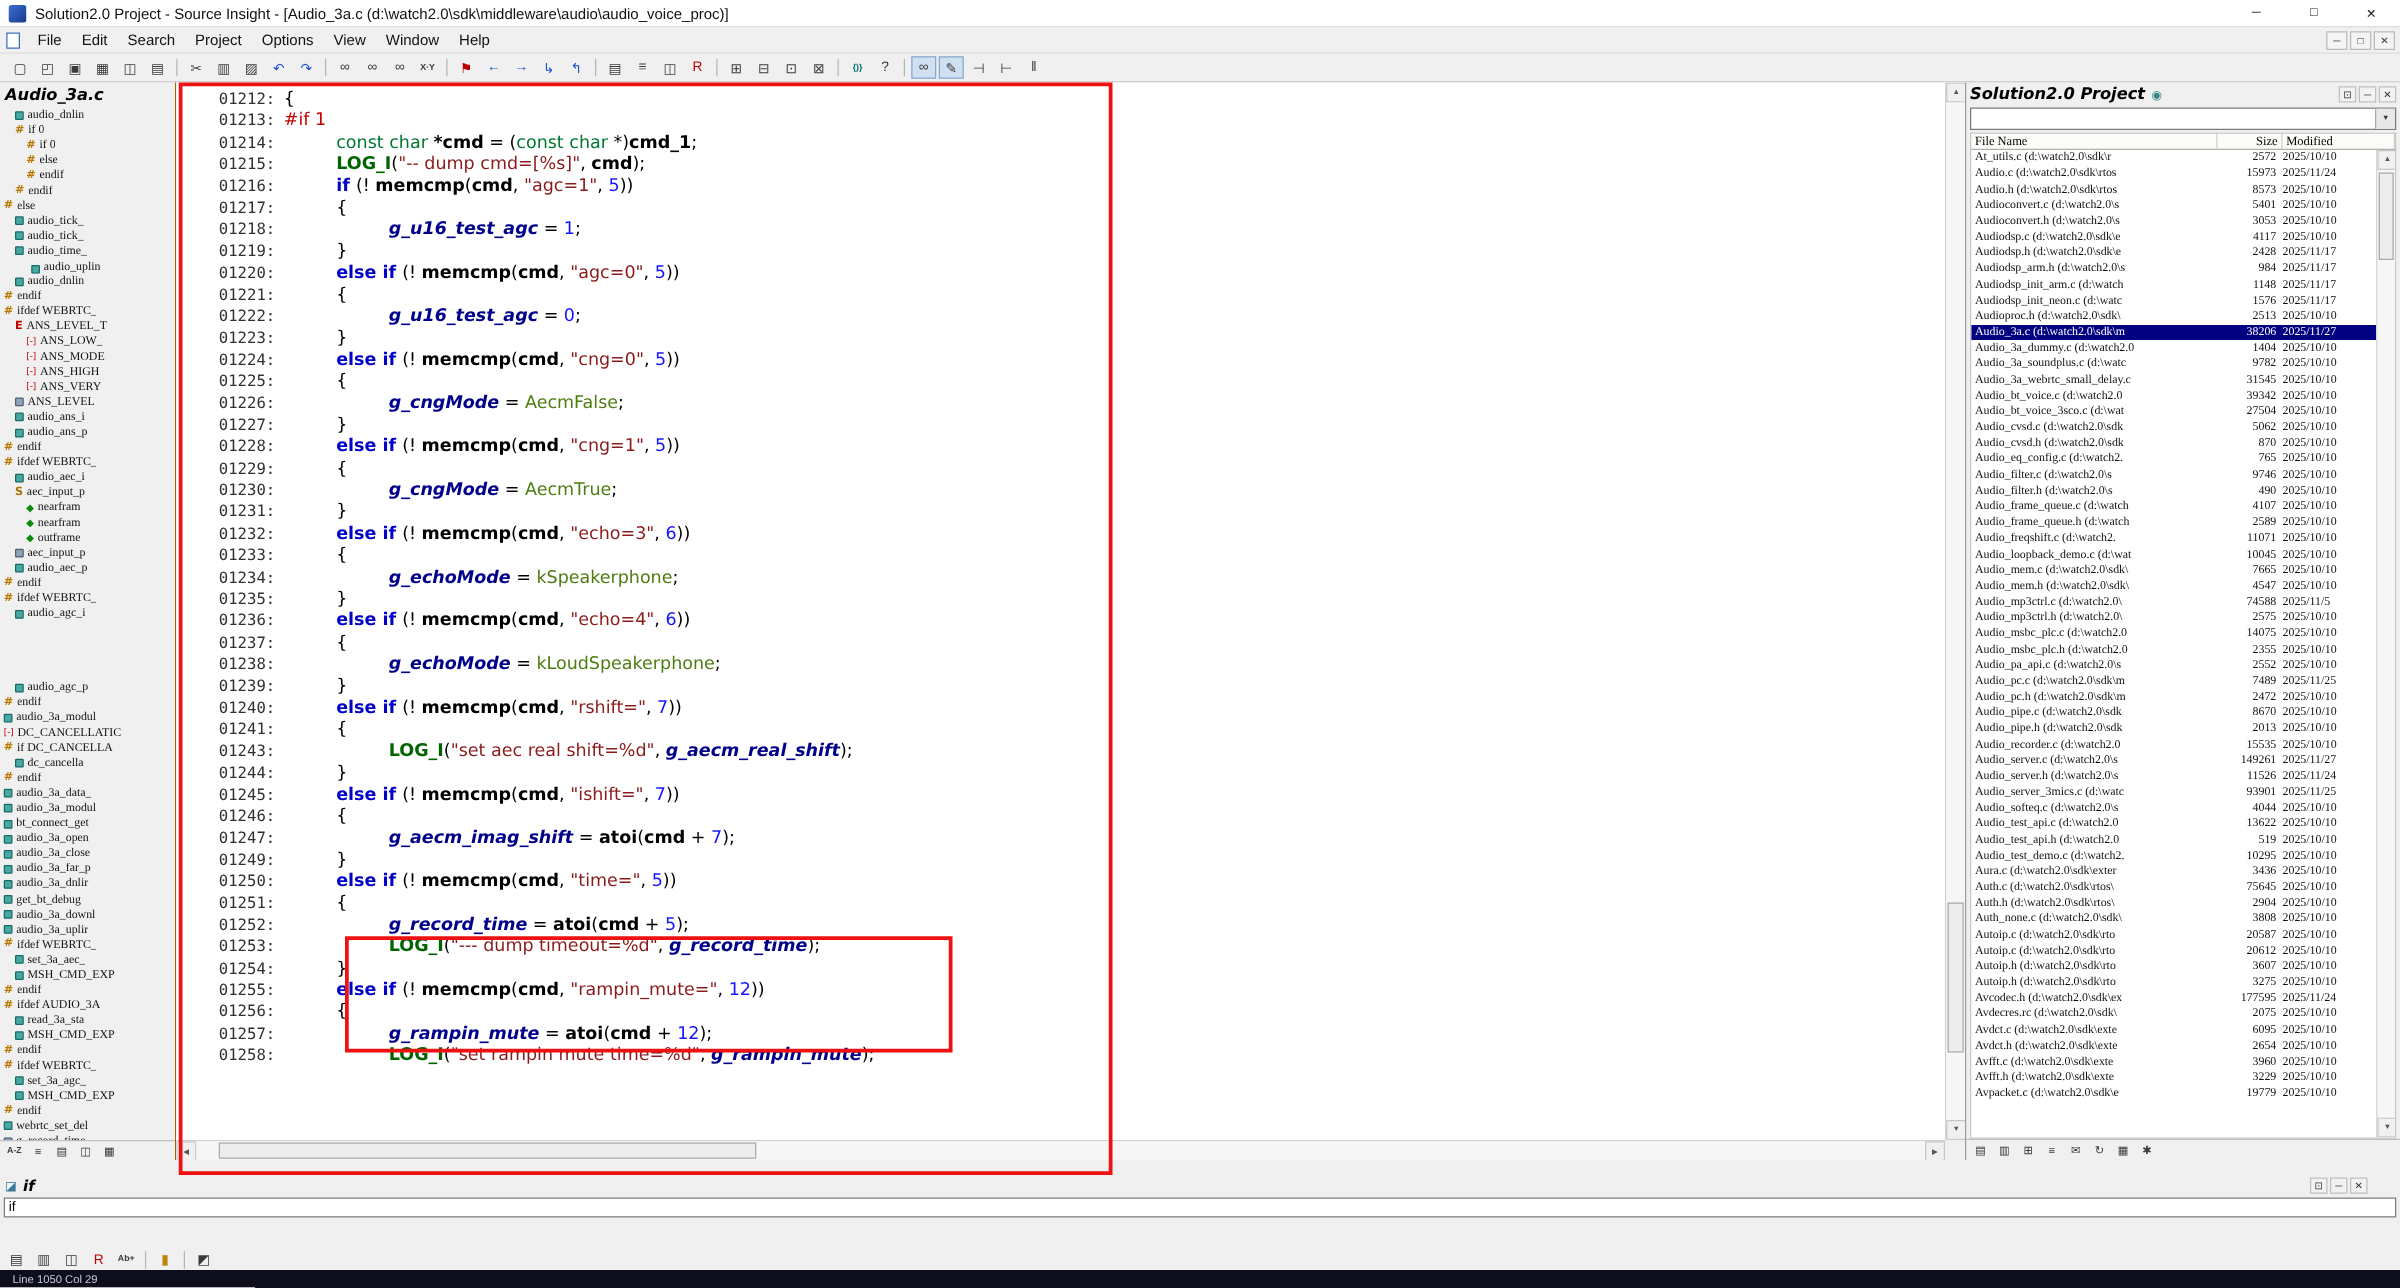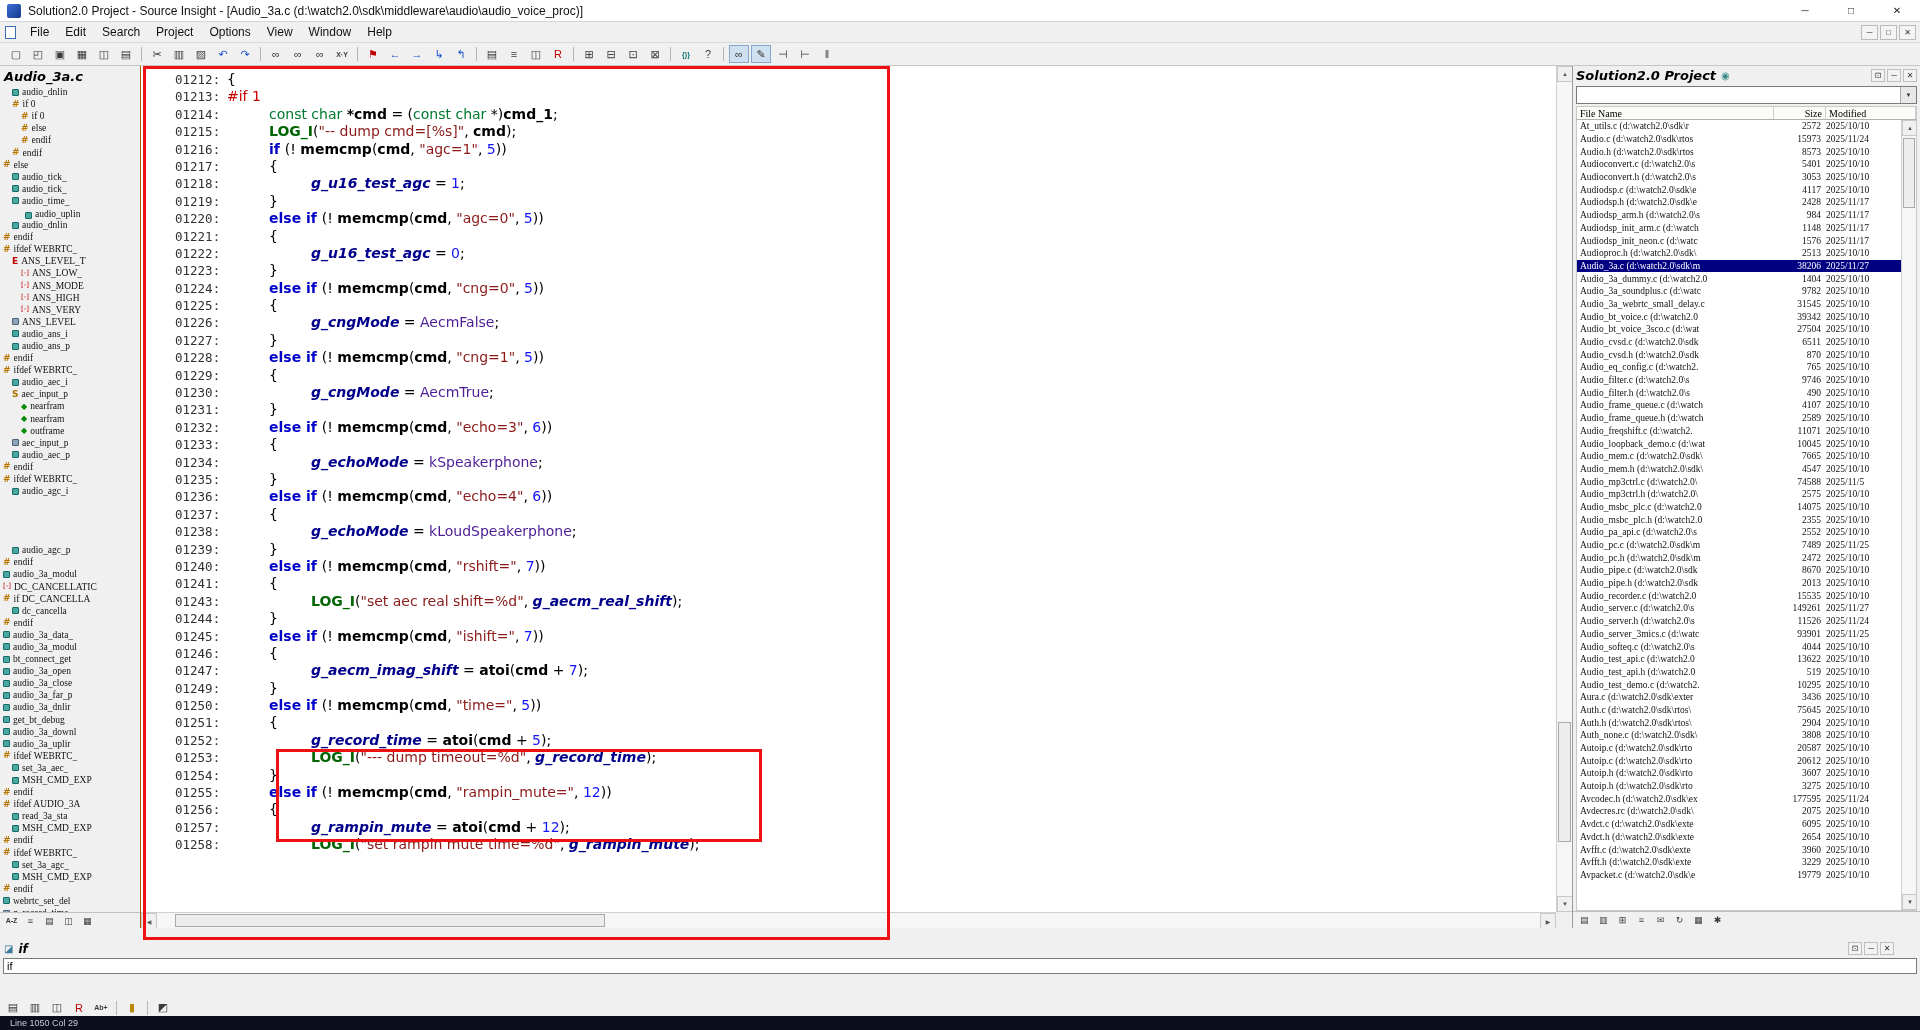--- a/index.html
+++ b/index.html
@@ -56,21 +56,21 @@
   .lnum{width:52px;flex:none;font:12.5px "DejaVu Sans Mono",monospace;color:#303030}
   .tk-pl{color:#000}
   .tk-ty{color:#007830}
   .tk-kw{color:#0000c8;font-weight:bold}
   .tk-fn{color:#000070;font-weight:bold;font-size:22px;letter-spacing:.4px}
   .tk-st{color:#8b1a1a}
   .tk-nm{color:#1414ff}
   .tk-gv{color:#00008b;font-weight:bold;font-style:italic}
   .tk-bb{color:#000;font-weight:bold}
   .tk-lg{color:#006400;font-weight:bold}
-  .tk-en{color:#4c1d95}
+  .tk-en{color:#4d7c0f}
   .tk-pp{color:#c80000}
   .tk-pm{color:#000070;font-weight:bold;text-decoration:underline}
 
   
   .vscroll{position:absolute;top:0;right:0;bottom:16px;width:16px;background:#f0f0f0;border-left:1px solid #d0d0d0;display:flex;flex-direction:column}
   .hscroll{position:absolute;left:0;right:16px;bottom:0;height:16px;background:#f0f0f0;border-top:1px solid #d0d0d0;display:flex}
   .sb-btn{width:16px;height:16px;flex:none;display:flex;align-items:center;justify-content:center;font-size:6px;color:#555;background:#f0f0f0;border:1px solid #c8c8c8}
   .sb-track{flex:1;position:relative;background:#f6f6f6}
   .sb-thumb{position:absolute;background:#ededed;border:1px solid #aaa}
   .sb-thumb.v{left:1px;right:1px;top:640px;height:120px}
@@ -714,21 +714,21 @@
             <span class="fsize">39342</span>
             <span class="fmod">2025/10/10</span>
           </div>
           <div class="frow">
             <span class="fname">Audio_bt_voice_3sco.c (d:\wat</span>
             <span class="fsize">27504</span>
             <span class="fmod">2025/10/10</span>
           </div>
           <div class="frow">
             <span class="fname">Audio_cvsd.c (d:\watch2.0\sdk</span>
-            <span class="fsize">6511</span>
+            <span class="fsize">5062</span>
             <span class="fmod">2025/10/10</span>
           </div>
           <div class="frow">
             <span class="fname">Audio_cvsd.h (d:\watch2.0\sdk</span>
             <span class="fsize">870</span>
             <span class="fmod">2025/10/10</span>
           </div>
           <div class="frow">
             <span class="fname">Audio_eq_config.c (d:\watch2.</span>
             <span class="fsize">765</span>

